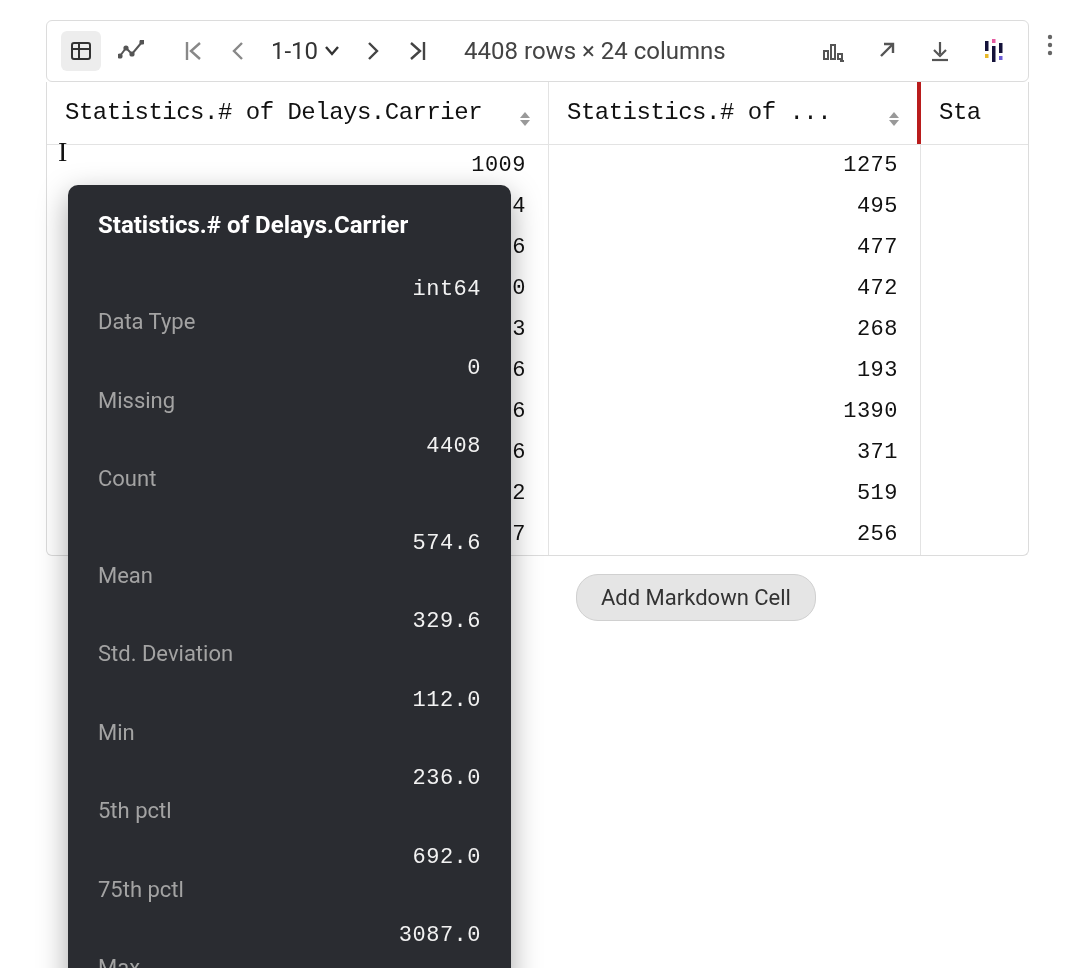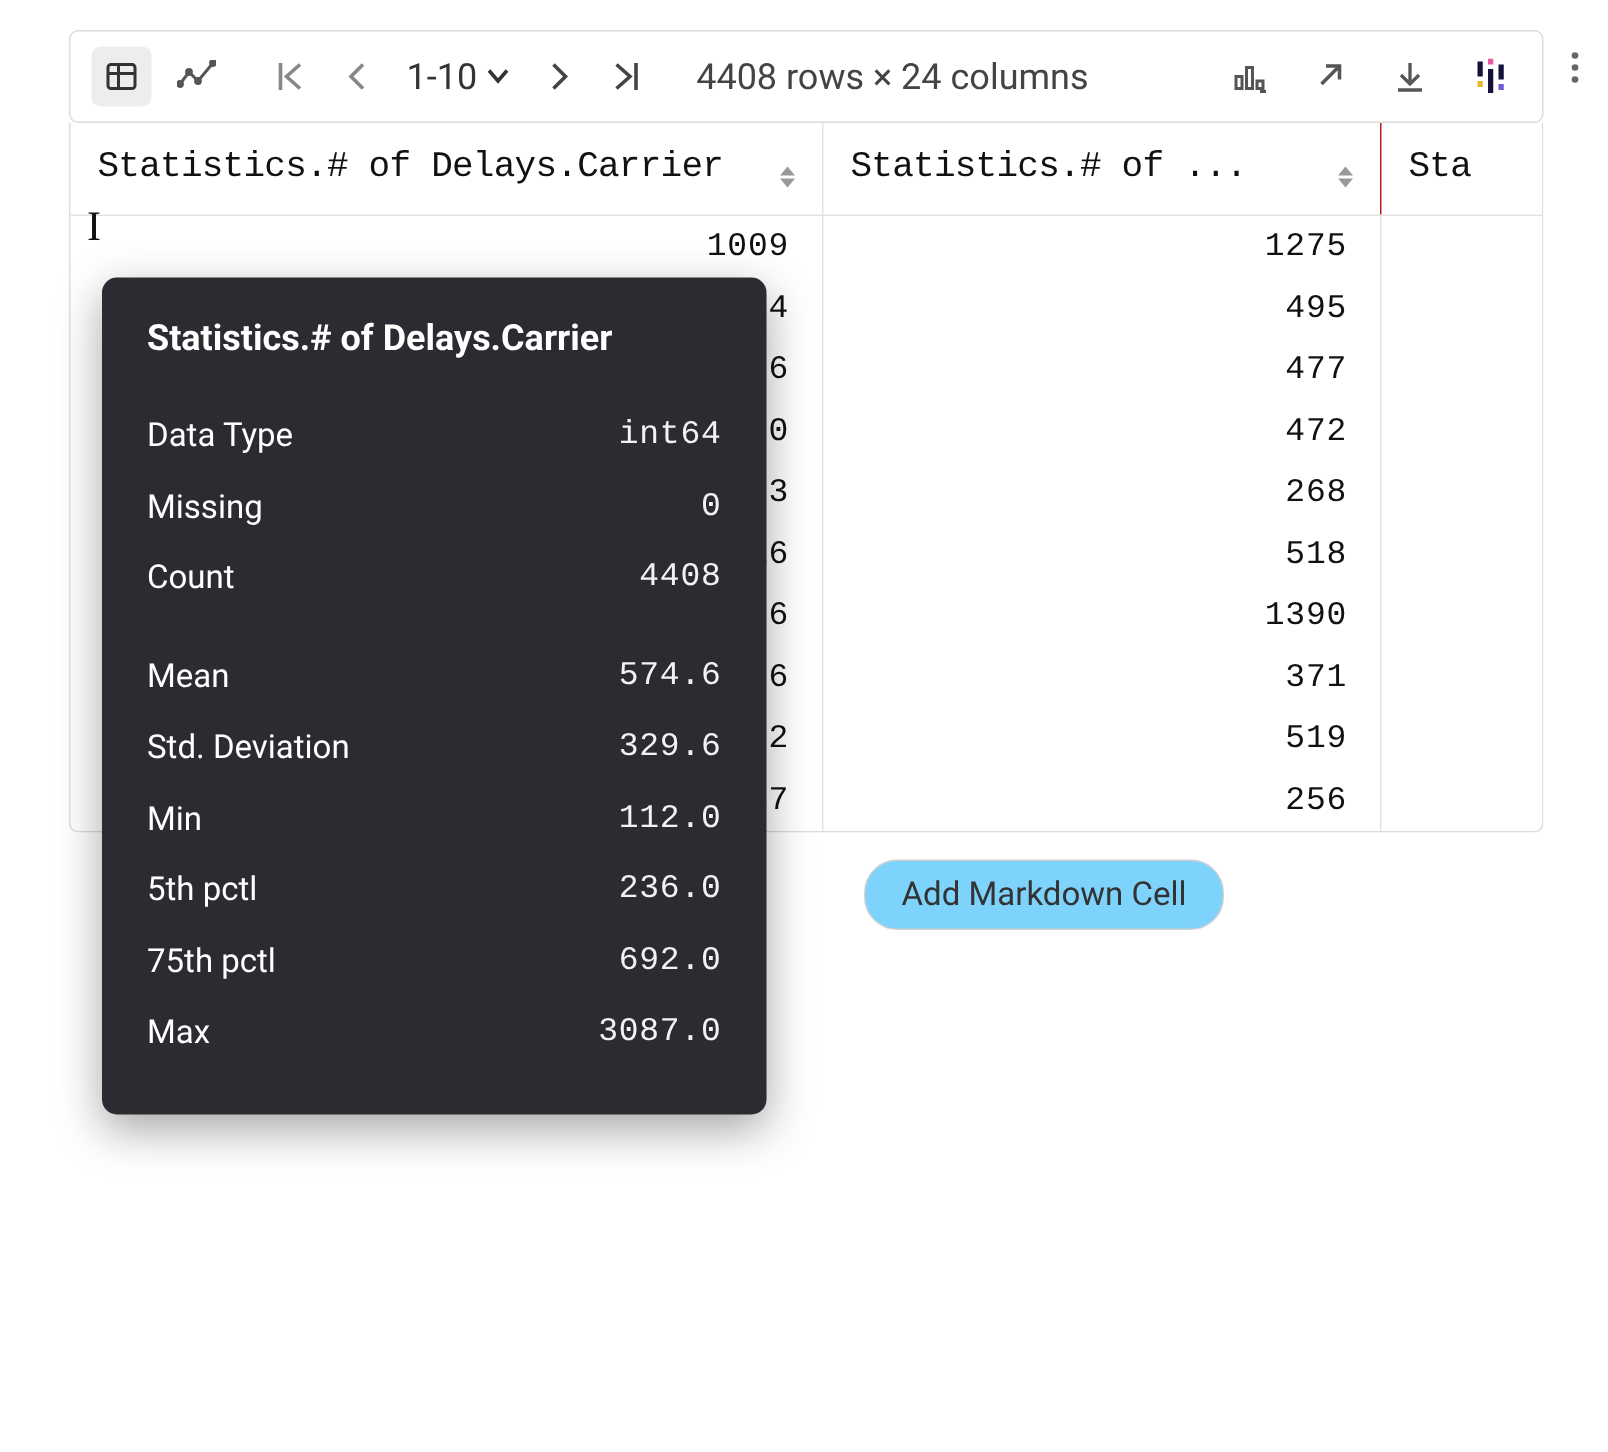--- a/index.html
+++ b/index.html
@@ -18,39 +18,39 @@
   .tb-right { margin-left: auto; display: flex; align-items: center; gap: 14px; }
   .kebab { position:absolute; right:-36px; top:10px; width:28px; height:28px; display:flex; align-items:center; justify-content:center; color:#666; cursor:pointer;}
   svg { display: block; }
 
   
   .table-area { border: 1px solid #dcdcdc; border-top: none; border-radius: 0 0 6px 6px; overflow: hidden; }
   .thead { display: flex; border-bottom: 1px solid #e3e3e3; }
   .th { position: relative; padding: 16px 18px 18px 18px; font-family: "SFMono-Regular", Consolas, "Liberation Mono", Menlo, monospace; font-size: 24px; letter-spacing: -0.5px; white-space: nowrap; overflow: hidden; text-overflow: ellipsis; display:flex; align-items:center; gap:10px;}
   .th .sort { margin-left:auto; color:#888; }
   .col1 { width: 502px; border-right: 1px solid #e3e3e3; }
-  .col2 { width: 372px; border-right: 1px solid #b91c1c; }
+  .col2 { width: 372px; border-right: 4px solid #b91c1c; }
   .col3 { flex:1; }
   .tbody { }
   .trow { display: flex; }
   .td { font-family: "SFMono-Regular", Consolas, "Liberation Mono", Menlo, monospace; font-size: 22px; text-align: right; padding: 8px 22px 8px 10px; letter-spacing: 0.5px; }
   .tbody .col1 { border-right: 1px solid #e3e3e3; }
   .tbody .col2 { border-right: 1px solid #e3e3e3; }
   
   
   .caret { position:absolute; left:58px; top:136px; font-size:28px; color:#111; font-family: Georgia, serif; user-select:none;}
 
   
   .stats-pop { position: absolute; left: 68px; top: 185px; width: 443px; background: #2a2c31; color: #e9e9ea; border-radius: 10px; padding: 26px 30px 30px 30px; box-shadow: 0 10px 30px rgba(0,0,0,0.35); font-size: 22px; }
   .stats-pop h3 { font-size: 24px; font-weight: 700; color: #fff; margin-bottom: 28px; }
   .stat-row { display: flex; align-items: flex-start; justify-content: space-between; padding: 10px 0; }
-  .stat-row .lab { color: #ffffff; font-size: 22px; max-width: 210px; line-height:1.25;}
+  .stat-row .lab { color: #a3a3a3; font-size: 22px; max-width: 210px; line-height:1.25;margin-top:31px;}
   .stat-row .val { font-family: Liberation Mono, monospace; color: #f2f2f2; font-size: 22px; letter-spacing: 0.5px;}
   .stat-gap { height: 18px; }
-  .pill { border:1px solid #d0d0d0; border-radius: 22px; padding: 10px 24px; font-size: 22px; color:#333; background:#7dd3fc; cursor:pointer; } 
+  .pill { border:1px solid #d0d0d0; border-radius: 22px; padding: 10px 24px; font-size: 22px; color:#333; background:#e5e5e5; cursor:pointer; } 
   .below-wrap { position: relative; margin-top: 18px; height:50px;}
   .add-md { position:absolute; left:530px; top:0; }
 
   .sort-glyph { display:inline-flex; flex-direction:column; line-height:0; gap:2px;}
   .sort-glyph span{ width:0;height:0;border-left:5px solid transparent;border-right:5px solid transparent;}
   .sort-glyph .up{ border-bottom:6px solid #999;}
   .sort-glyph .dn{ border-top:6px solid #999;}
 </style>
 </head>
 <body>
@@ -188,21 +188,21 @@
           <div class="td col2">472</div>
           <div class="td col3"></div>
         </div>
       <div class="trow">
           <div class="td col1">283</div>
           <div class="td col2">268</div>
           <div class="td col3"></div>
         </div>
       <div class="trow">
           <div class="td col1">516</div>
-          <div class="td col2">518</div>
+          <div class="td col2">193</div>
           <div class="td col3"></div>
         </div>
       <div class="trow">
           <div class="td col1">986</div>
           <div class="td col2">1390</div>
           <div class="td col3"></div>
         </div>
       <div class="trow">
           <div class="td col1">376</div>
           <div class="td col2">371</div>

